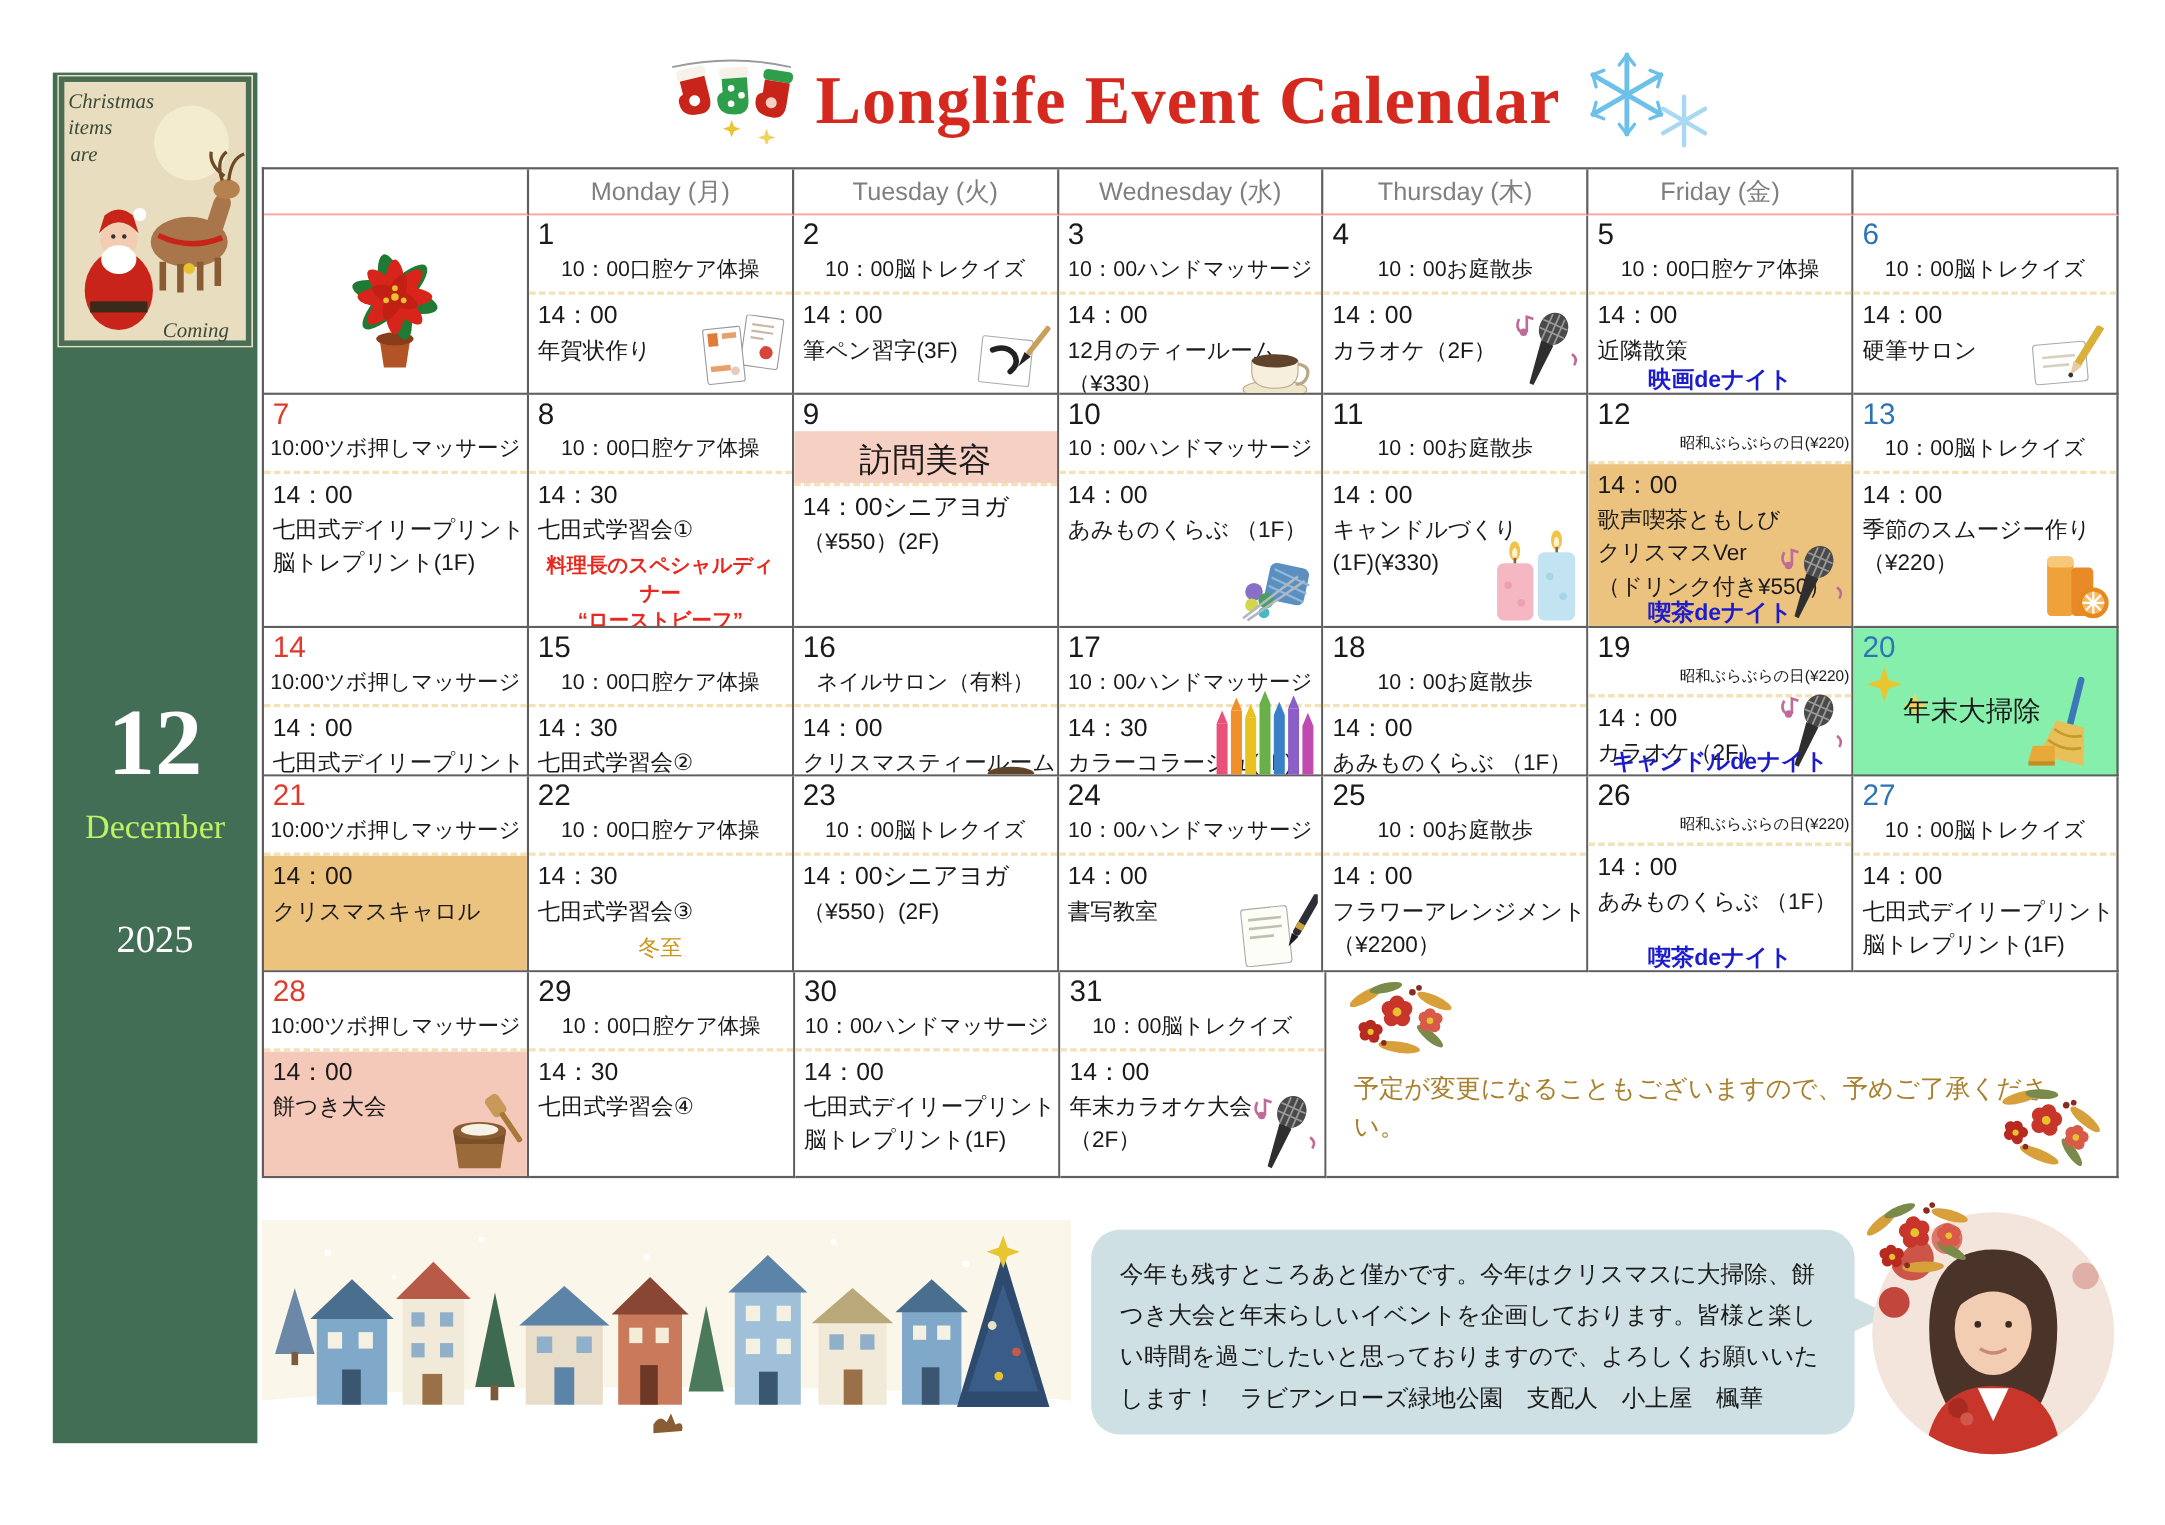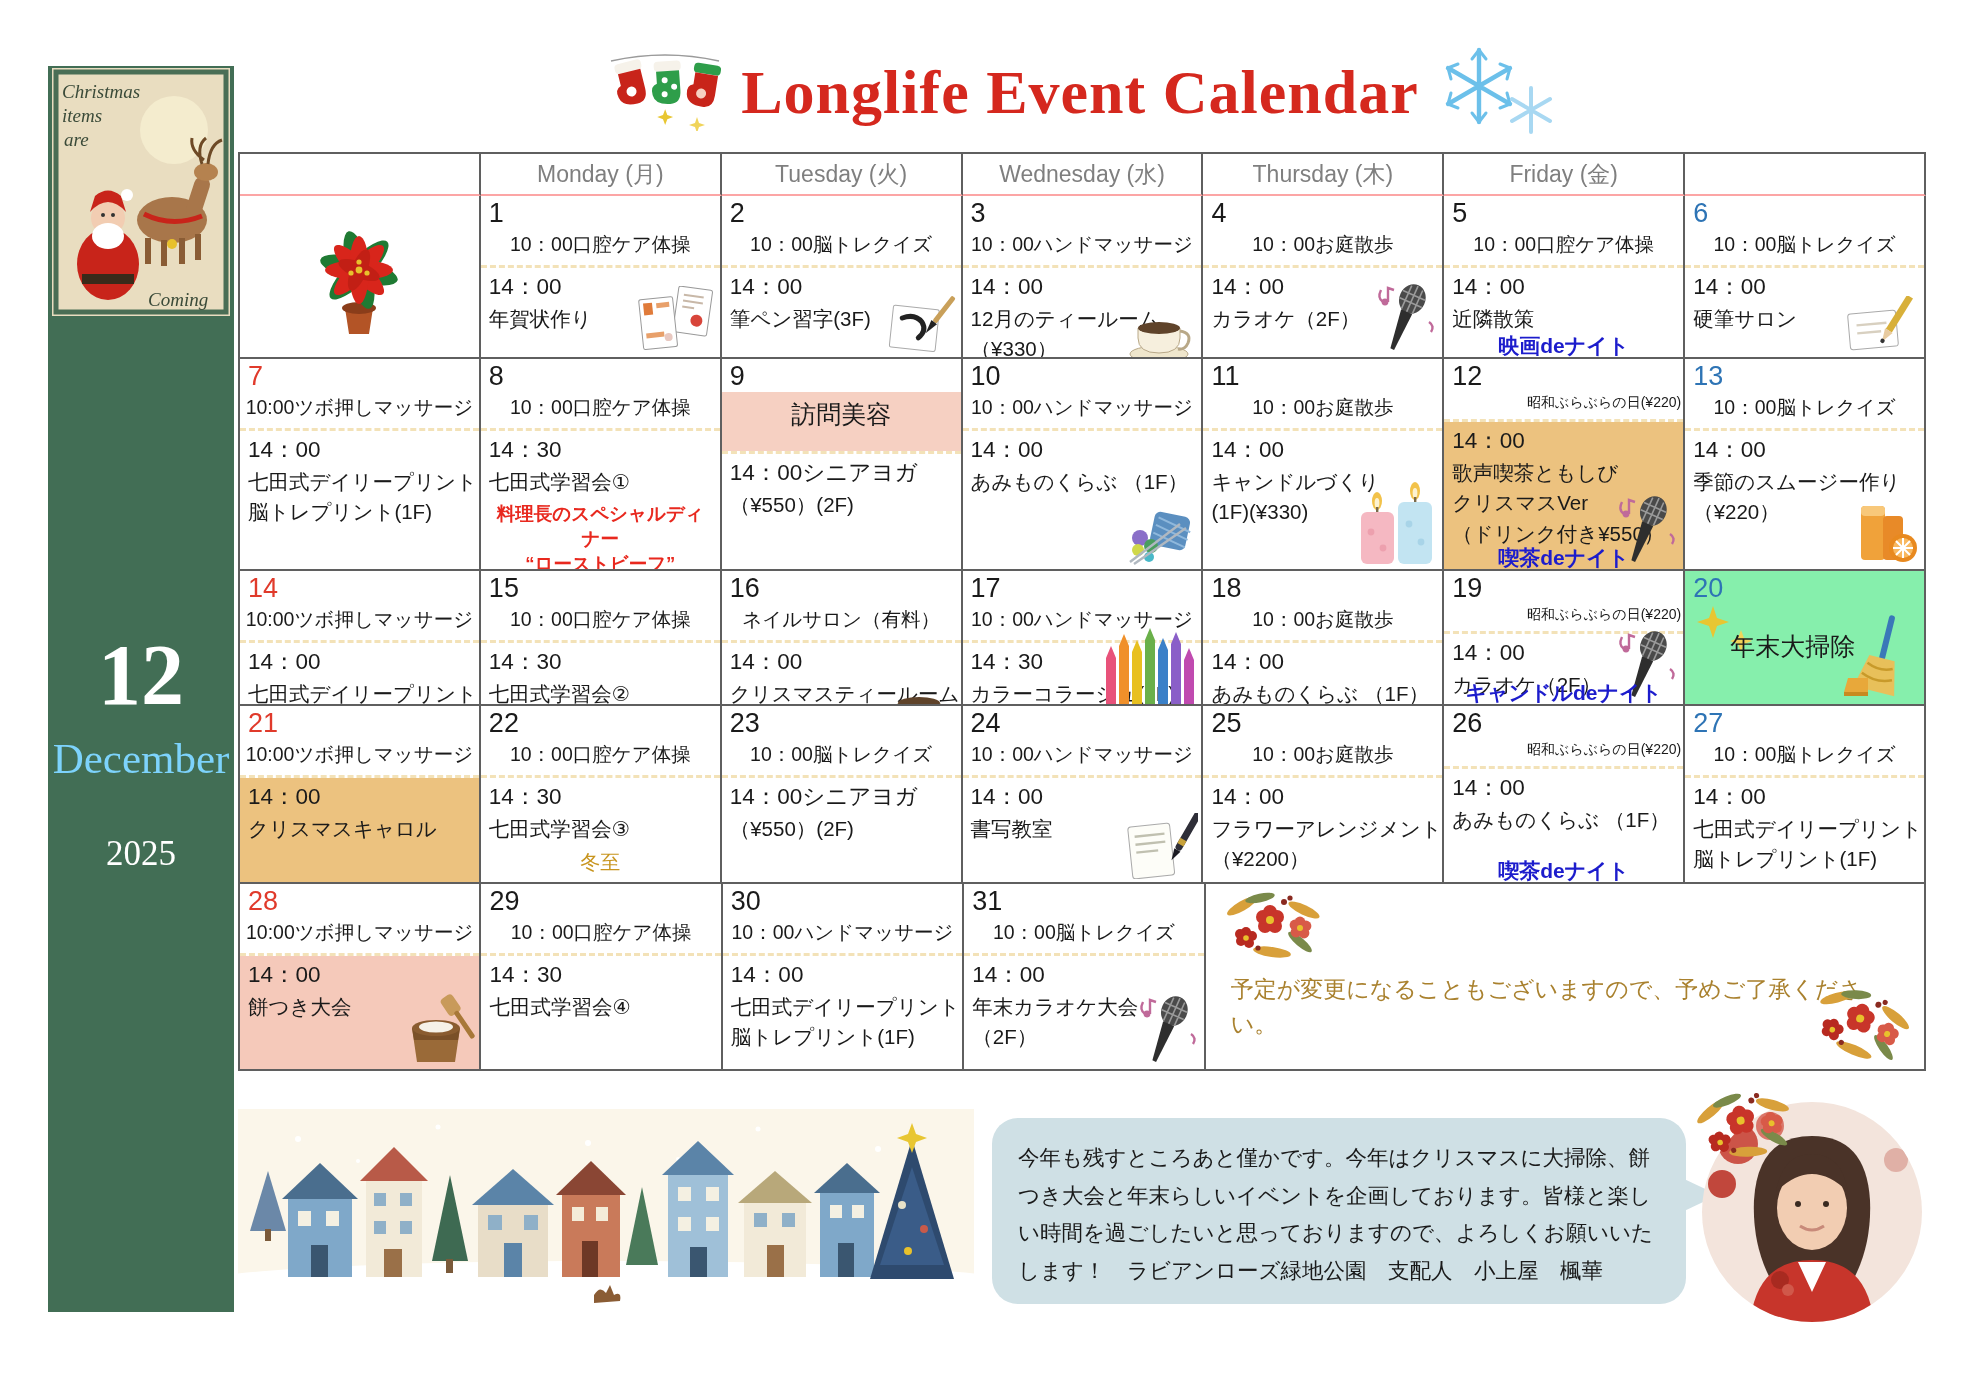--- a/index.html
+++ b/index.html
@@ -2,38 +2,38 @@
 <html><head>
 <meta charset="utf-8">
 <style>
 *{margin:0;padding:0;box-sizing:border-box}
 html,body{width:1968px;height:1386px;background:#fff;font-family:"Liberation Sans","DejaVu Sans",sans-serif;color:#1a1a1a;overflow:hidden}
 #page{position:relative;width:1968px;height:1386px;background:#fff}
 
 .sidebar{position:absolute;left:48px;top:66px;width:186px;height:1246px;background:#426e55}
 .santa{position:absolute;left:4px;top:2px;width:178px;height:248px}
 .month-num{position:absolute;top:566px;width:100%;text-align:center;color:#fff;font-family:"Liberation Serif","DejaVu Serif",serif;font-size:86px;font-weight:bold;line-height:1}
-.month-name{position:absolute;top:668px;width:100%;text-align:center;color:#7dd3fc;font-family:"Liberation Serif","DejaVu Serif",serif;font-size:43px}
+.month-name{position:absolute;top:668px;width:100%;text-align:center;color:#bef264;font-family:"Liberation Serif","DejaVu Serif",serif;font-size:31px}
 .year-label{position:absolute;top:768px;width:100%;text-align:center;color:#fff;font-family:"Liberation Serif","DejaVu Serif",serif;font-size:35px}
 
 .titlebar{position:absolute;left:238px;top:40px;width:1688px;height:104px;display:flex;align-items:center;justify-content:center;gap:20px}
 .title{font-family:"Liberation Serif","DejaVu Serif",serif;font-size:62px;font-weight:bold;color:#d5281e;letter-spacing:1px}
 
 .calendar{position:absolute;left:238px;top:152px;width:1688px;border-left:2px solid #5f5f5f;border-top:2px solid #5f5f5f;background:#fff}
 .hrow{display:flex;height:42px}
 .hcell{flex:1;border-right:2px solid #5f5f5f;border-bottom:2px solid #fca5a5;color:#7f7f7f;font-size:23px;display:flex;align-items:center;justify-content:center;white-space:nowrap}
 .wrow{display:flex}
 .cell{flex:1 1 0;width:0;border-right:2px solid #5f5f5f;border-bottom:2px solid #5f5f5f;position:relative;display:flex;flex-direction:column;overflow:hidden;background:#fff}
 .cell.decor{align-items:center;justify-content:center}
 .ctop{border-bottom:3px dashed #f3e2b8}
 .ctop.nodash{border-bottom:none}
 .daynum{font-size:27px;padding:2px 8px 0;line-height:1.15}
 .daynum.red{color:#e03a2b}.daynum.blue{color:#2e74b5}
 .mtext{text-align:center;font-size:19.5px;padding:2px 2px 7px;white-space:nowrap}
-.mtext.big{font-size:25px;padding:6px 0 20px}
+.mtext.big{font-size:30px;padding:6px 0 0}
 .mtext.tight{font-size:14px;text-align:right;padding-left:5px}
 .aft{flex:1;position:relative;padding:3px 8px 2px;font-size:20.5px;line-height:1.5}
 .time{font-size:22.5px;line-height:1.45}
 .eline{white-space:nowrap}
 .extra{font-weight:bold;text-align:center;font-size:18.5px;line-height:1.35;margin-top:5px}
 .extra.red{color:#e8281e}
 .extra.gold{color:#c8951f;font-size:20px;font-weight:normal}
 .night{position:absolute;bottom:-1px;left:0;right:0;text-align:center;color:#1c1ccc;font-weight:bold;font-size:21px;line-height:1.2}
 .aicon{position:absolute;right:3px;bottom:3px;line-height:0}
 .icon{display:inline-block;line-height:0}

